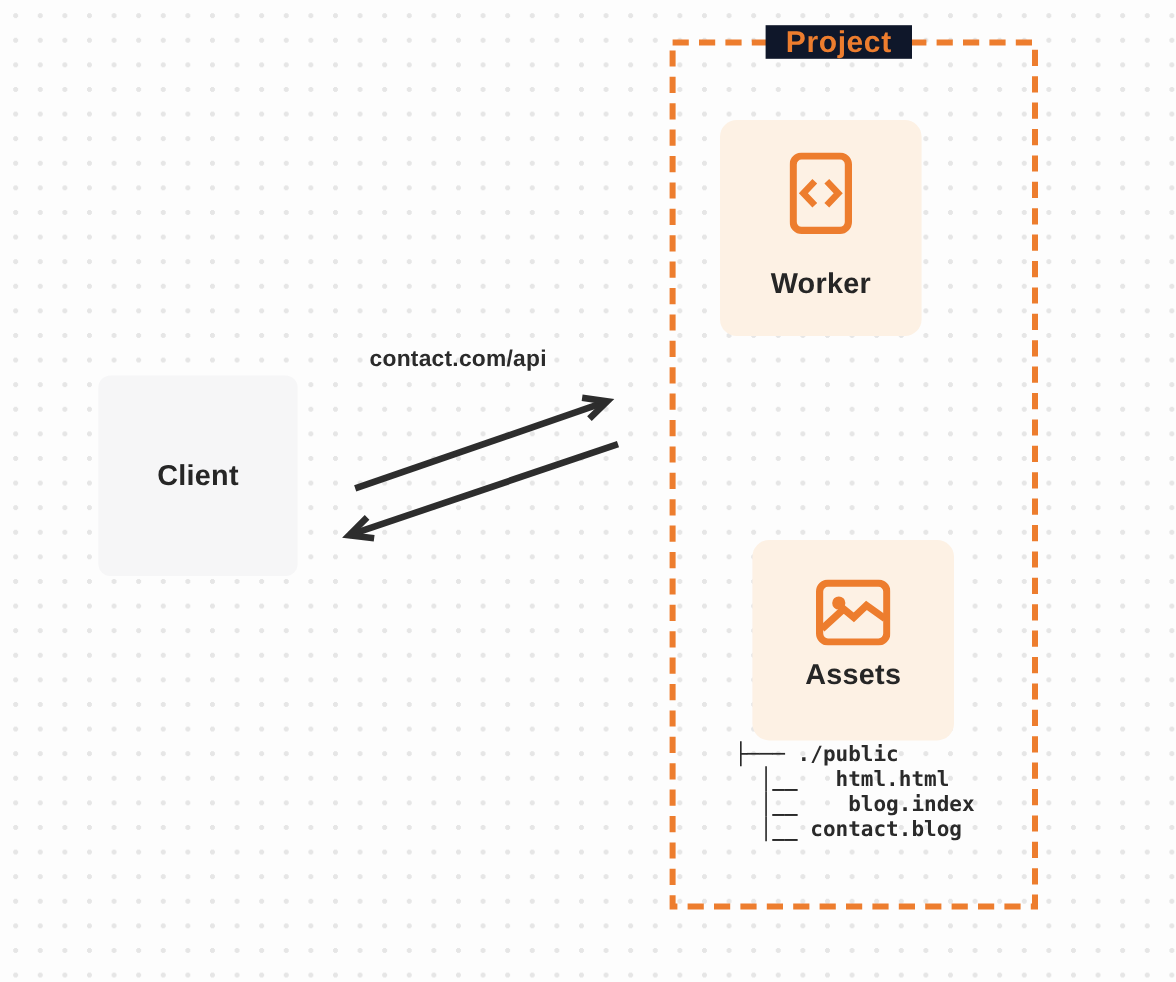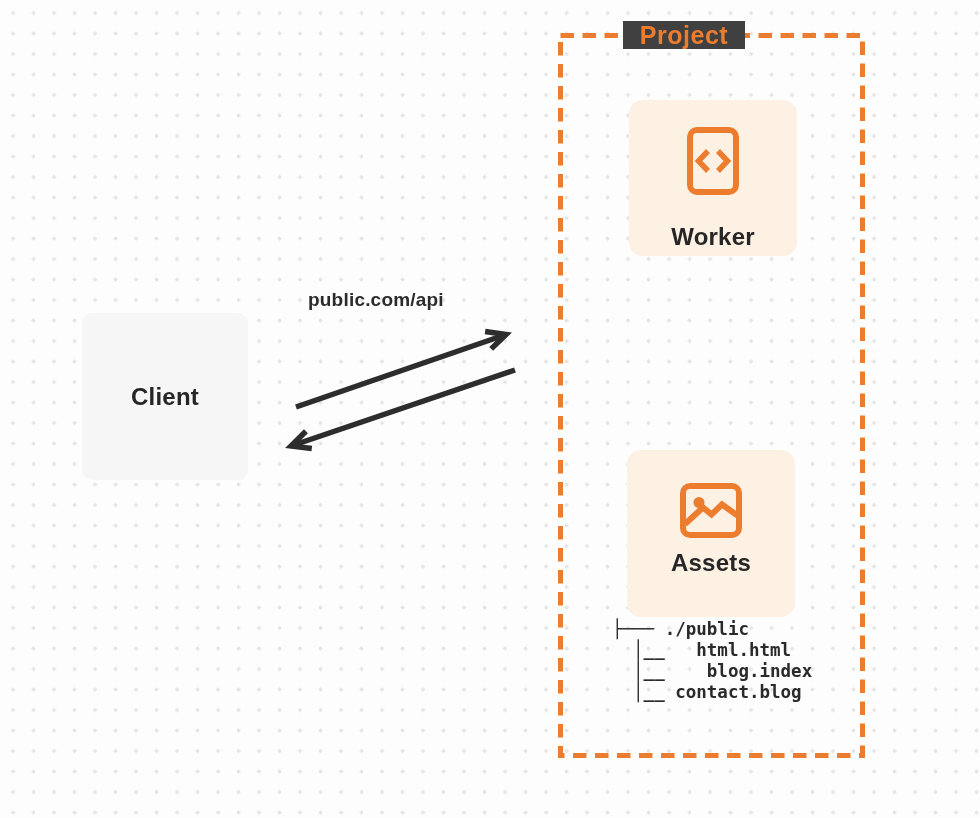--- a/index.html
+++ b/index.html
@@ -12,29 +12,29 @@
     background-position:2.8px 2.8px;
   }
   .overlay-svg{position:absolute;left:0;top:0;pointer-events:none;}
   .card{
     position:absolute;display:flex;flex-direction:column;align-items:center;
     box-sizing:border-box;
   }
   .card-orange{background:#FDF1E4;border-radius:14px;}
   .card-label{font-weight:bold;font-size:24px;color:#262626;letter-spacing:.2px;}
   .project-label{
-    position:absolute;left:623px;top:21px;width:114px;text-align:center;
+    position:absolute;left:638px;top:21px;width:114px;text-align:center;
     font-weight:bold;font-size:25px;letter-spacing:.5px;color:#ED7D2E;
-    background:#404040;padding:0 4px;line-height:28px;
+    background:#0f172a;padding:0 4px;line-height:28px;
   }
   .client-card{
     left:82px;top:313px;width:166px;height:167px;background:#F6F6F7;
     border-radius:10px;justify-content:center;
   }
-  .worker-card{left:629px;top:100px;width:168px;height:156px;padding-top:27px;}
+  .worker-card{left:600px;top:100px;width:168px;height:180px;padding-top:27px;}
   .assets-card{left:627px;top:450px;width:168px;height:167px;padding-top:33px;}
   .worker-card .card-label{margin-top:28px;}
   .assets-card .card-label{margin-top:11px;}
   .conn-label{
     position:absolute;left:308px;top:289px;
     font-weight:bold;font-size:19px;color:#2B2B2B;letter-spacing:.2px;
   }
   .file-tree{
     position:absolute;left:612px;top:619px;margin:0;
     font-family:"DejaVu Sans Mono",monospace;font-weight:bold;
@@ -81,13 +81,13 @@
 
 <pre class="file-tree"><span>├─── ./public</span>
 <span>  │__   html.html</span>
 <span>  │__    blog.index</span>
 <span>  │__ contact.blog</span></pre>
 
 <div class="card client-card">
   <div class="card-label">Client</div>
 </div>
 
-<div class="conn-label">public.com/api</div>
+<div class="conn-label">contact.com/api</div>
 
 </body></html>

